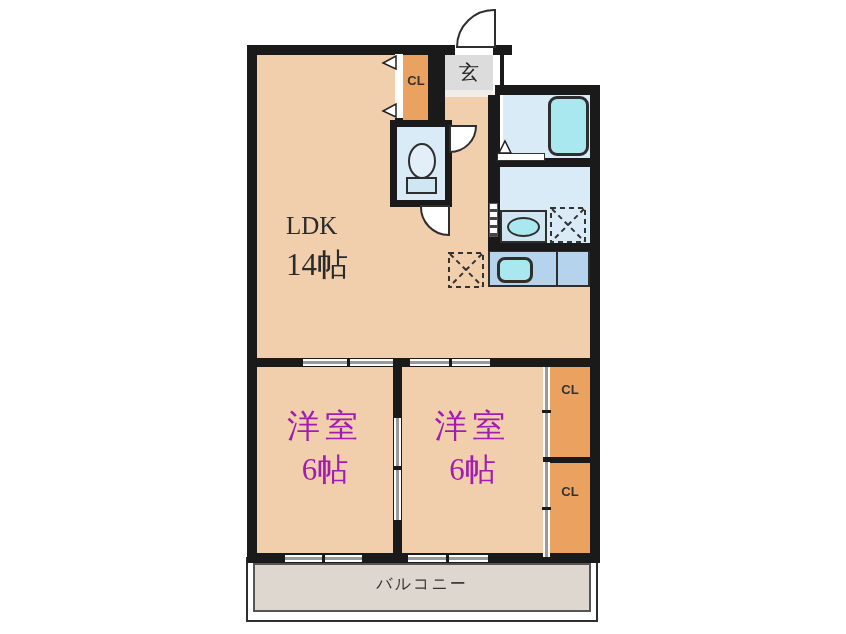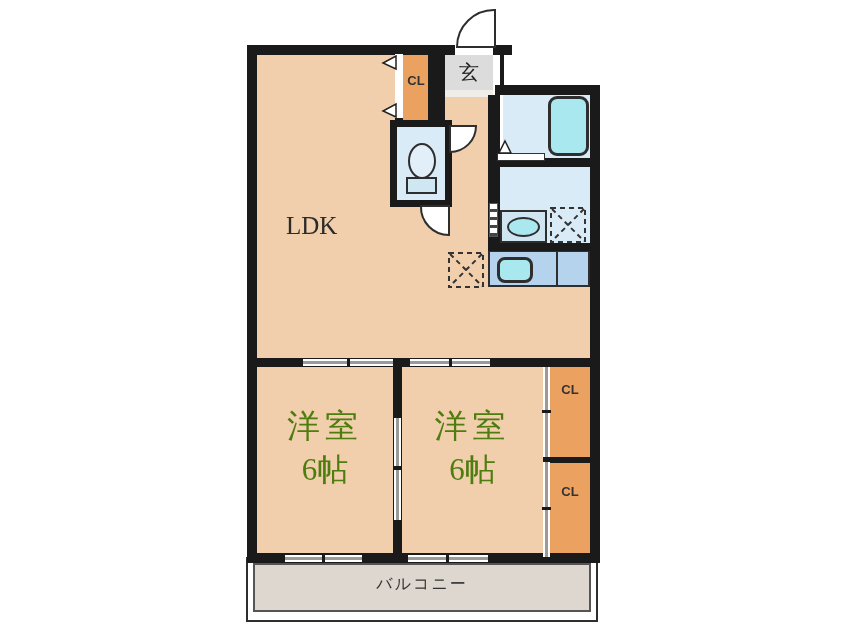--- a/index.html
+++ b/index.html
@@ -9,21 +9,21 @@
   .w{position:absolute;background:#1a1a1a;}
   .floor{position:absolute;background:#f2cfac;}
   .wet{position:absolute;background:#d9ebf6;}
   .closet{position:absolute;background:#eba261;}
   .slide-h{position:absolute;background:linear-gradient(to bottom,#fff 0 2px,#9a9a9a 2px 5px,#fff 5px);}
   .slide-v{position:absolute;background:linear-gradient(to right,#fff 0 2px,#9a9a9a 2px 5px,#fff 5px);}
   .tick{position:absolute;background:#1a1a1a;}
   .serif{font-family:"Liberation Serif","DejaVu Serif",serif;color:#2b2b2b;}
   .cl-txt{position:absolute;width:18px;font-size:13px;line-height:17px;color:#333;
           text-align:center;word-break:break-all;font-weight:bold;letter-spacing:0;}
-  .roomlabel{position:absolute;text-align:center;color:#4d7c0f;}
+  .roomlabel{position:absolute;text-align:center;color:#a21caf;}
   svg{position:absolute;overflow:visible;}
 </style>
 </head>
 <body>
 
 <div id="canvas">
 
   <div class="floor" style="left:257px;top:55px;width:188px;height:303px;"></div>
   <div class="floor" style="left:445px;top:55px;width:48px;height:195px;"></div>
   <div class="floor" style="left:445px;top:243px;width:145px;height:115px;"></div>
@@ -126,20 +126,21 @@
   <div class="slide-v" style="left:543px;top:462px;width:7px;height:95px;"></div>
   <div class="tick" style="left:542px;top:507px;width:9px;height:3px;"></div>
 
   <div class="slide-h" style="left:285px;top:555px;width:77px;height:7px;"></div>
   <div class="tick" style="left:322px;top:554px;width:3px;height:9px;"></div>
   <div class="slide-h" style="left:408px;top:555px;width:80px;height:7px;"></div>
   <div class="tick" style="left:446px;top:554px;width:3px;height:9px;"></div>
 
   <div class="abs serif" style="left:286px;top:206px;">
     <div style="font-size:25px;line-height:40px;">LDK</div>
+    <div style="font-size:31px;line-height:38px;">14帖</div>
   </div>
 
   <div class="roomlabel serif" style="left:257px;top:403px;width:136px;">
     <div style="font-size:33px;line-height:46px;letter-spacing:5px;">洋室</div>
     <div style="font-size:31px;line-height:42px;">6帖</div>
   </div>
 
   <div class="roomlabel serif" style="left:402px;top:403px;width:141px;">
     <div style="font-size:33px;line-height:46px;letter-spacing:5px;">洋室</div>
     <div style="font-size:31px;line-height:42px;">6帖</div>

